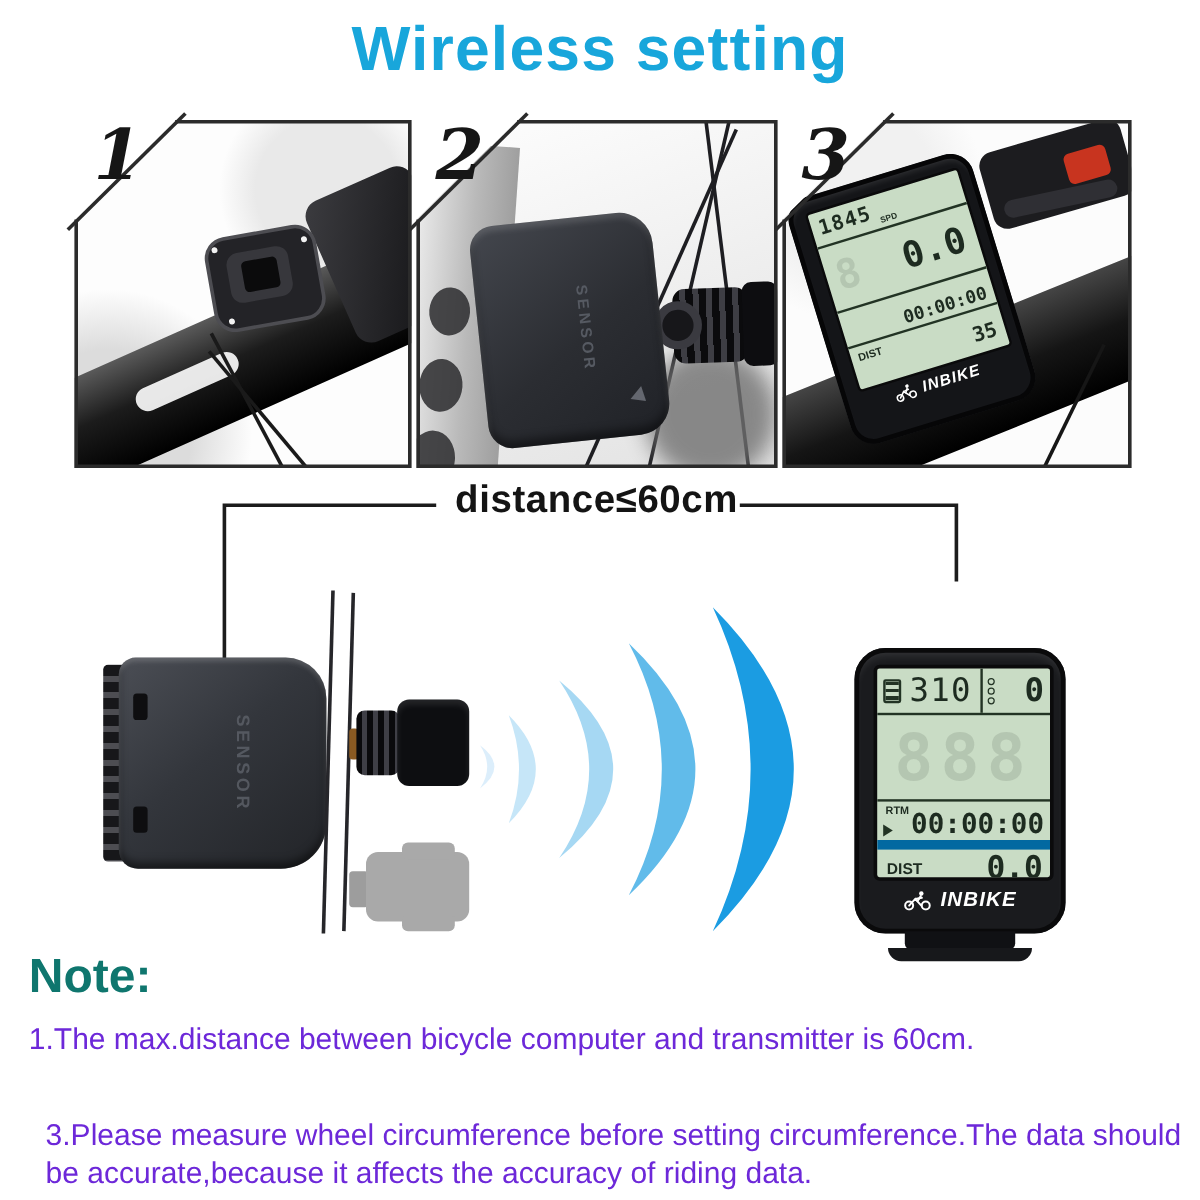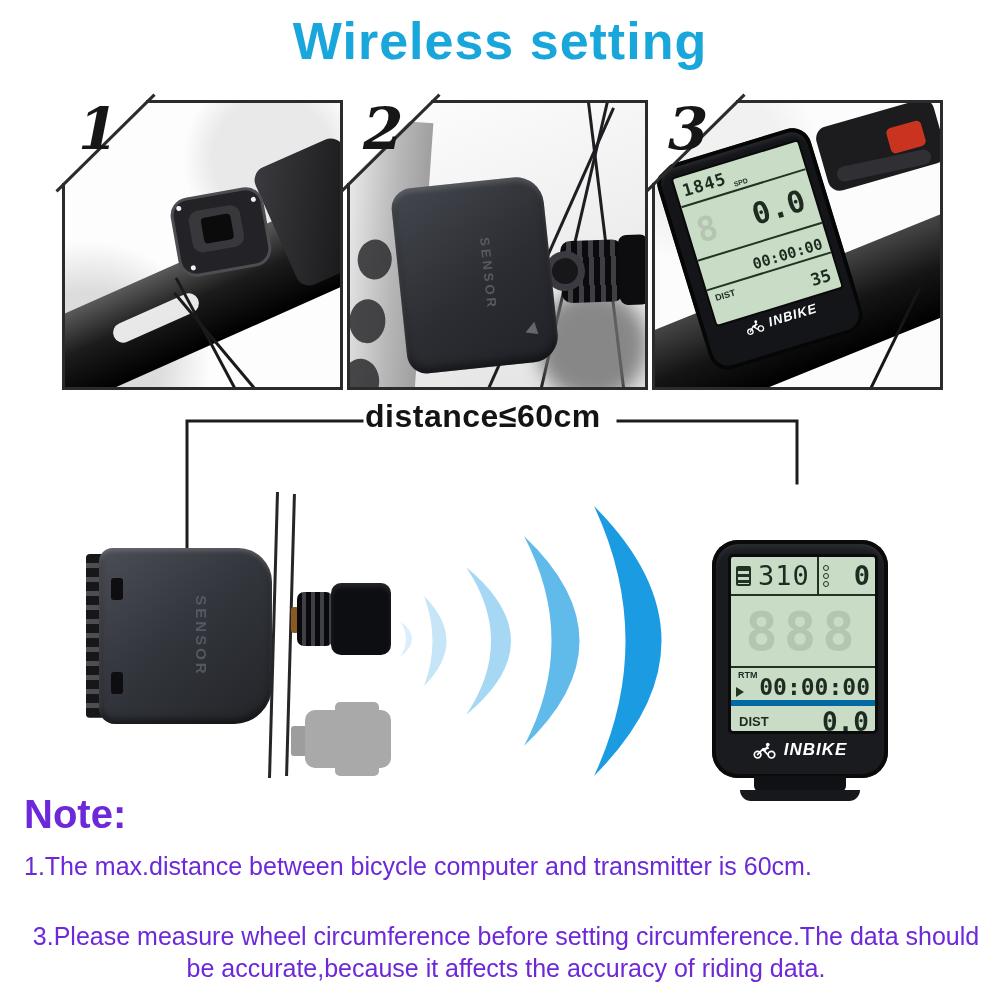--- a/index.html
+++ b/index.html
@@ -87,21 +87,21 @@
   .m-time{font-size:15px;font-weight:bold;}
   .m-bot{height:32px;position:relative;}
   .m-dist{position:absolute;left:6px;top:4px;font-family:"Liberation Sans",sans-serif;font-size:9px;font-weight:bold;}
   .m-temp{position:absolute;right:7px;bottom:2px;font-size:17px;font-weight:bold;}
   .comp3-logo{position:absolute;left:0;right:0;top:172px;display:flex;align-items:center;justify-content:center;gap:5px;}
   .comp3-brand{color:#fff;font-size:13px;font-weight:bold;font-style:italic;letter-spacing:1px;
     font-family:"Liberation Sans",sans-serif;}
 
   
   .bracket-svg{left:180px;top:410px;width:630px;height:160px;}
-  .dist-label{left:365px;top:398px;width:250px;text-align:left;font-size:32px;font-weight:bold;
+  .dist-label{left:365px;top:398px;width:250px;text-align:right;font-size:32px;font-weight:bold;
     color:#141414;letter-spacing:0.5px;}
 
   .transmitter{left:86px;top:548px;width:186px;height:176px;}
   .t-strap{left:0;top:6px;width:20px;height:164px;border-radius:4px;
     background:repeating-linear-gradient(180deg,#17171a 0 9px,#4d4d52 9px 14px);}
   .t-body{left:13px;top:0;width:173px;height:176px;border-radius:14px 34px 38px 16px;
     background:linear-gradient(140deg,#4b4e55 0%,#33363c 45%,#222428 100%);
     box-shadow:inset 0 3px 4px rgba(255,255,255,.18), inset 0 -5px 7px rgba(0,0,0,.5);}
   .t-slot{width:12px;height:22px;background:#0e0e10;border-radius:3px;position:absolute;}
   .t-label{position:absolute;right:30px;top:50%;transform:translateY(-50%) rotate(90deg);
@@ -136,39 +136,39 @@
   .r1{height:37px;display:flex;align-items:center;border-bottom:2px solid #223324;padding:0 5px;}
   .battery-icon{width:11px;height:16px;border:2px solid #223324;border-radius:2px;margin-right:7px;
     background:repeating-linear-gradient(180deg,#223324 0 3px,transparent 3px 6px);}
   .odo{font-size:27px;font-weight:normal;letter-spacing:1px;}
   .r1-div{width:2px;height:100%;background:#223324;margin-left:7px;}
   .dots{display:flex;flex-direction:column;gap:2px;margin-left:4px;}
   .dots i{width:4px;height:4px;border:1.5px solid #223324;border-radius:50%;display:block;}
   .r1-right{margin-left:auto;font-size:27px;font-weight:bold;}
   .r2{height:70px;border-bottom:2px solid #223324;display:flex;align-items:center;justify-content:center;}
   .ghost{font-size:54px;font-weight:bold;color:rgba(29,43,32,.12);letter-spacing:6px;}
-  .r3{height:32px;border-bottom:6px solid #0369a1;position:relative;}
+  .r3{height:32px;border-bottom:8px solid #0369a1;position:relative;}
   .r3-label{position:absolute;left:7px;top:2px;font-size:9px;font-weight:bold;
     font-family:"Liberation Sans",sans-serif;}
   .mode-arrow{position:absolute;left:5px;bottom:3px;width:0;height:0;
     border-top:5px solid transparent;border-bottom:5px solid transparent;border-left:8px solid #223324;}
   .r3-val{position:absolute;right:5px;bottom:0px;font-size:23px;font-weight:bold;}
   .r4{height:31px;position:relative;}
   .r4-label{position:absolute;left:8px;top:8px;font-size:13px;font-weight:bold;
     font-family:"Liberation Sans",sans-serif;}
   .r4-val{position:absolute;right:6px;bottom:0px;font-size:26px;font-weight:bold;}
   .c-logo{position:absolute;left:0;right:0;top:200px;display:flex;align-items:center;
     justify-content:center;gap:7px;}
   .c-brand{color:#fff;font-size:17px;font-weight:bold;font-style:italic;letter-spacing:1px;
     font-family:"Liberation Sans",sans-serif;}
   .c-tab{left:42px;top:236px;width:92px;height:16px;background:#101114;border-radius:0 0 6px 6px;}
   .c-foot{left:28px;top:250px;width:120px;height:11px;background:#17181b;border-radius:0 0 14px 14px;}
 
   
-  .note-heading{position:absolute;left:24px;top:792px;font-size:40px;font-weight:bold;color:#6d28d9;}
+  .note-heading{position:absolute;left:24px;top:792px;font-size:40px;font-weight:bold;color:#0f766e;}
   .note-line{position:absolute;left:24px;width:956px;font-size:25px;color:#6d28d9;line-height:32px;}
   .nl1{top:850px;} .nl2{top:883px;} .nl3{top:916px;}
 </style>
 </head>
 <body>
 
 <div class="canvas">
 
   <div class="page-title">Wireless setting</div>
 
@@ -343,15 +343,15 @@
         <path d="M15.5 5 L12.5 9.5" stroke="#fff" stroke-width="1.8" stroke-linecap="round"></path>
       </svg>
       <span class="c-brand">INBIKE</span>
     </div>
     <div class="abs c-tab"></div>
     <div class="abs c-foot"></div>
   </div>
 
   <h2 class="note-heading" style="margin:0;">Note:</h2>
   <p class="note-line nl1" style="margin:0;">1.The max.distance between bicycle computer and transmitter is 60cm.</p>
-  <p class="note-line nl3" style="margin:4px;text-align:center;">3.Please measure wheel circumference before setting circumference.The data should be accurate,because it affects the accuracy of riding data.</p>
+  <p class="note-line nl3" style="margin:14px;">3.Please measure wheel circumference before setting circumference.The data should be accurate,because it affects the accuracy of riding data.</p>
 
 </div>
 
 </body></html>

